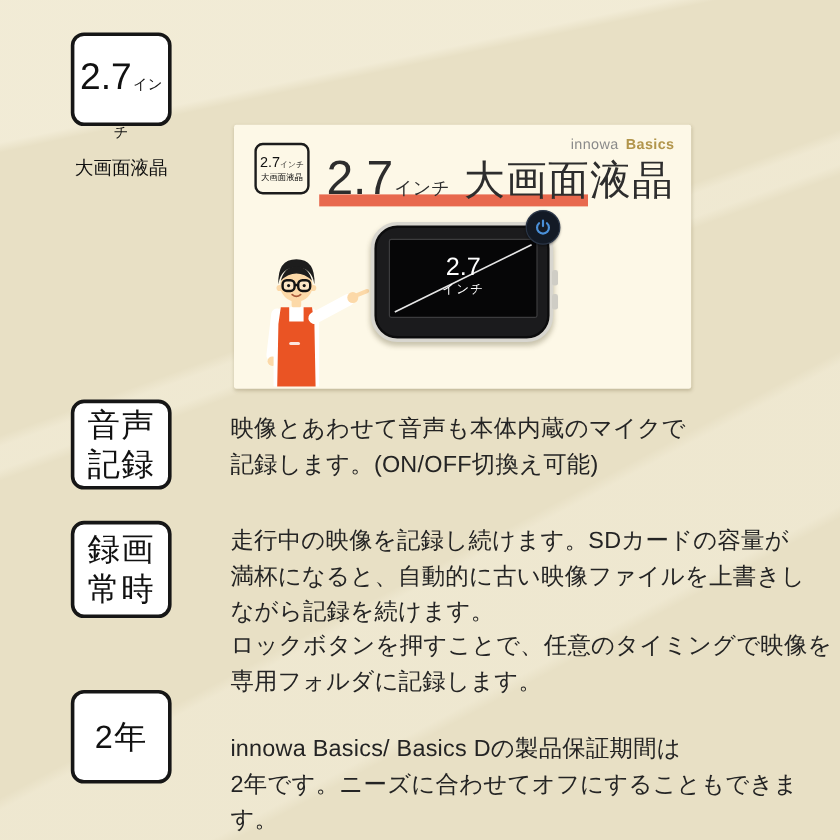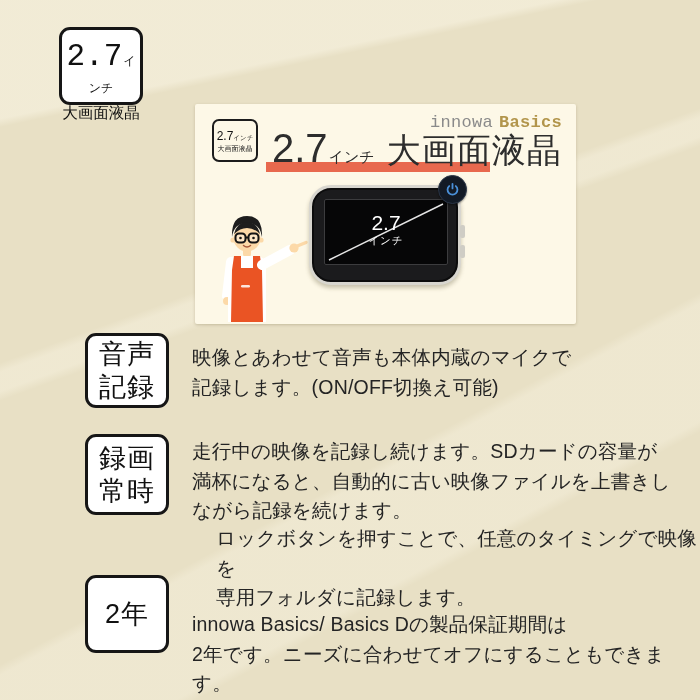--- a/index.html
+++ b/index.html
@@ -18,59 +18,59 @@
       linear-gradient(152deg, rgba(253,249,234,0) 62%, rgba(253,249,234,.30) 63% 74%, rgba(253,249,234,0) 75%);
   }
 
   
   .badge{
     position:absolute;left:59px;width:84px;box-sizing:border-box;
     background:#fff;border:3px solid #161616;border-radius:11px;
     text-align:center;color:#111;z-index:2;
   }
   .badge-two{display:flex;flex-direction:column;justify-content:center;
-    font-size:27px;line-height:33px;letter-spacing:1px;margin-left:26px;}
+    font-size:27px;line-height:33px;letter-spacing:1px;}
   #badge-lcd{top:27px;height:78px;padding-top:14px;}
-  #badge-lcd .num-row{line-height:26px;font-family:Liberation Mono, monospace;}
+  #badge-lcd .num-row{line-height:40px;}
   #badge-lcd .num{font-size:31px;}
   #badge-lcd .unit{font-size:12px;margin-left:1px;}
   #badge-lcd .label{font-size:15.5px;line-height:22px;letter-spacing:0;}
   #badge-audio{top:333px;height:75px;}
   #badge-continuous{top:434px;height:81px;}
   #badge-warranty{top:575px;height:78px;}
 
   
   .body-text{
     position:absolute;left:192px;margin:0;white-space:pre-line;
     font-size:19.5px;line-height:29.5px;color:#242424;letter-spacing:.2px;z-index:2;
   }
   #text-lcd{top:26px;}
   #text-audio{top:343px;}
   #text-continuous-1{top:437px;}
-  #text-continuous-2{top:524px;margin-left:24px;}
+  #text-continuous-2{top:524px;}
   #text-warranty{top:610px;}
 
   
   #product-card{
     position:absolute;left:195px;top:104px;width:381px;height:220px;margin:0;
     background:#fdf8e7;border-radius:2px;box-shadow:0 1px 3px rgba(90,75,35,.25);
     z-index:1;
   }
   #mini-badge{
     position:absolute;left:17px;top:15px;width:46px;height:43px;box-sizing:border-box;
     border:2px solid #1c1c1c;border-radius:7px;background:#fdf8e7;
     display:flex;flex-direction:column;justify-content:center;align-items:center;
     color:#111;
   }
   #mini-badge .row1{line-height:13px;}
   #mini-badge .num{font-size:12px;}
   #mini-badge .unit{font-size:6.5px;}
   #mini-badge .label{font-size:7px;line-height:9px;}
 
-  #brand{position:absolute;right:14px;top:9px;font-size:17px;letter-spacing:.3px;font-family:Liberation Mono, monospace;}
+  #brand{position:absolute;right:14px;top:9px;font-size:12px;letter-spacing:.3px;}
   #brand .innowa{color:#8a8a8a;}
   #brand .basics{color:#b2954b;font-weight:bold;margin-left:6px;}
 
   #headline{position:absolute;left:0;top:24px;width:100%;height:48px;}
   #headline .hl-bar{
     position:absolute;left:71px;top:34px;width:224px;height:10px;
     background:#e8694e;z-index:0;
   }
   #headline .hl-text{
     position:absolute;left:77px;top:0;z-index:1;color:#2d2d2d;

